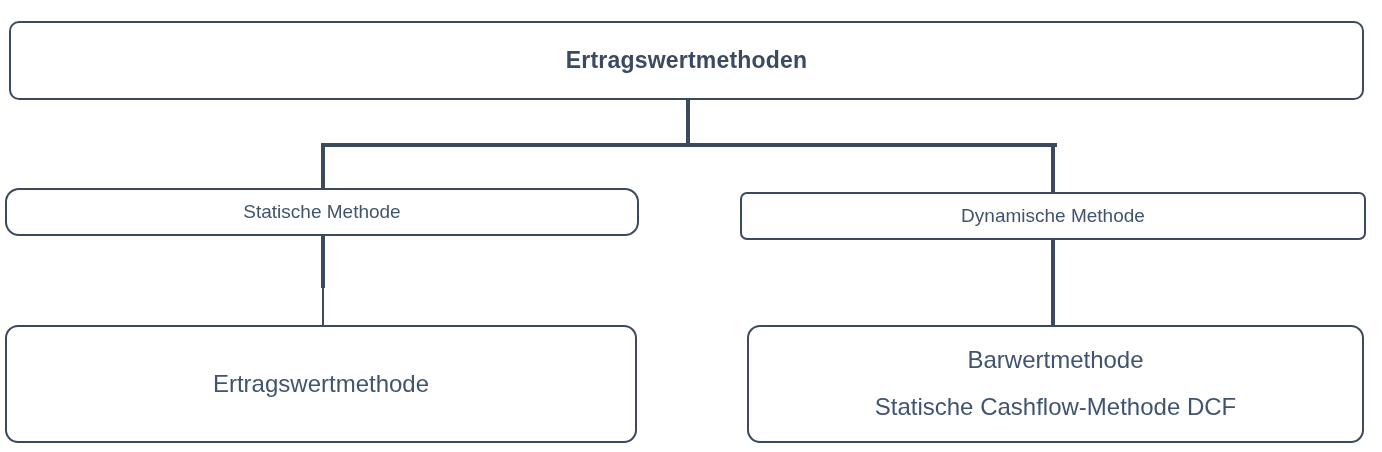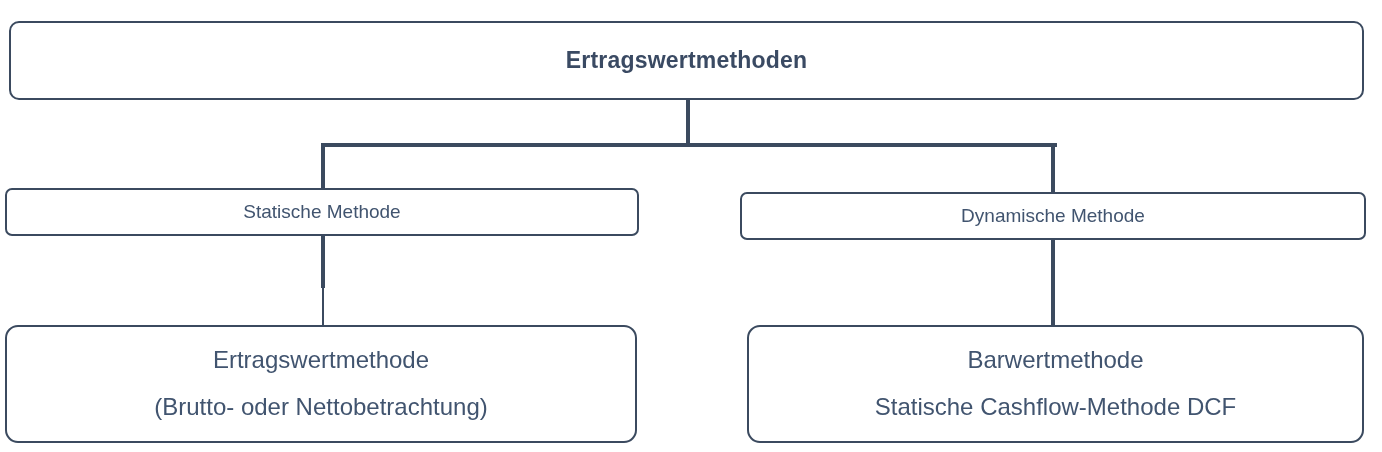--- a/index.html
+++ b/index.html
@@ -47,21 +47,21 @@
     font-size: 23px;
     font-weight: bold;
     color: #3a4a63;
     letter-spacing: 0.2px;
   }
   .node-static {
     left: 5px;
     top: 188px;
     width: 634px;
     height: 48px;
-    border-radius: 7px;
+    border-radius: 14px;
   }
   .node-dynamic {
     left: 740px;
     top: 192px;
     width: 626px;
     height: 48px;
     border-radius: 7px;
   }
   .node-static .line,
   .node-dynamic .line {
@@ -145,21 +145,20 @@
   <div class="node node-static">
     <span class="line">Statische Methode</span>
   </div>
 
   <div class="node node-dynamic">
     <span class="line">Dynamische Methode</span>
   </div>
 
   <div class="node node-leaf-left">
     <span class="line">Ertragswertmethode</span>
-    <span class="line">(Brutto- oder Nettobetrachtung)</span>
   </div>
 
   <div class="node node-leaf-right">
     <span class="line">Barwertmethode</span>
     <span class="line">Statische Cashflow-Methode DCF</span>
   </div>
 
 </div>
 
 </body></html>

